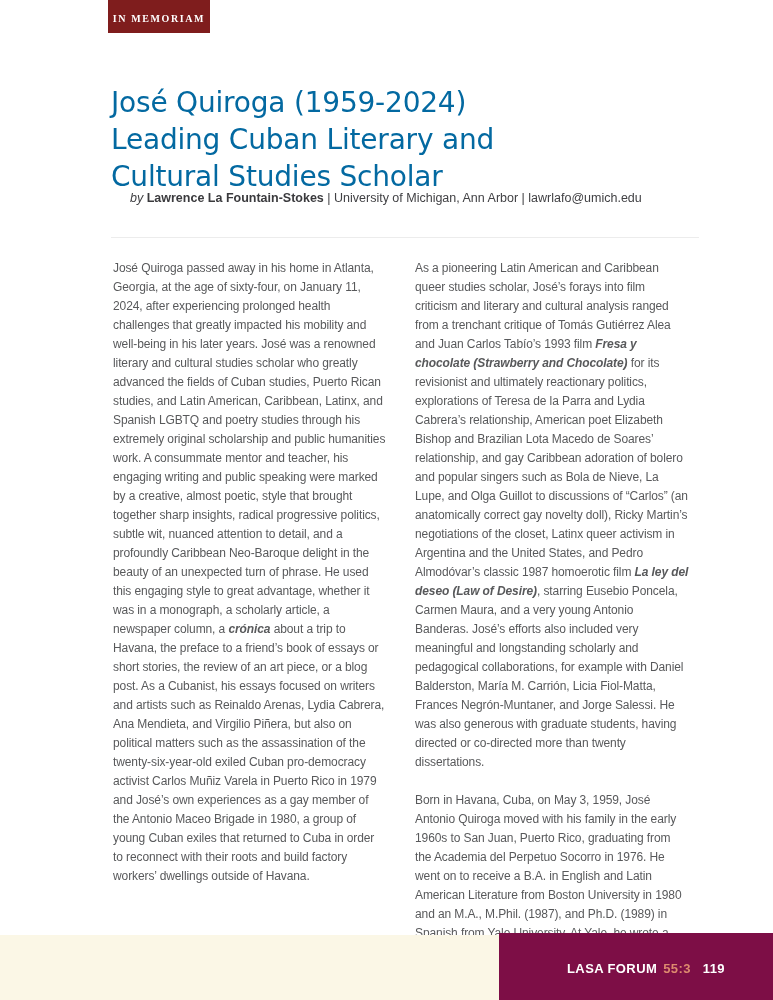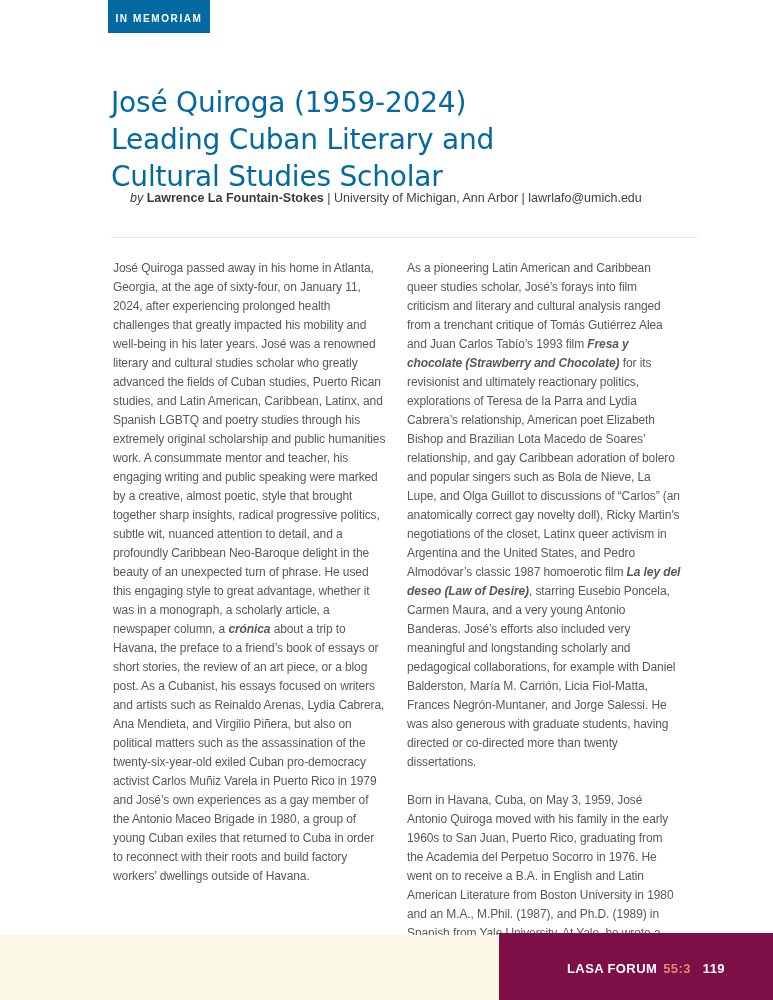--- a/index.html
+++ b/index.html
@@ -2,44 +2,44 @@
 <html><head>
 <meta charset="utf-8">
 <style>
   html,body { margin:0; padding:0; background:#ffffff; }
   .page {
     position:relative; width:773px; height:1000px; background:#ffffff;
     font-family:"Liberation Sans", sans-serif; overflow:hidden;
   }
   .badge {
     position:absolute; left:108px; top:0; width:102px; height:33px;
-    background:#0369a1; color:#ffffff;
+    background:#7f1d1d; color:#ffffff;
     font-size:10px; font-weight:bold; letter-spacing:1.6px;
     display:flex; align-items:center; justify-content:center;
-    padding-top:4px; box-sizing:border-box;
+    padding-top:4px; box-sizing:border-box;font-family:Liberation Serif, serif;
   }
   .title {
     position:absolute; left:111px; top:84px; margin:0;
     font-family:"DejaVu Sans", sans-serif;
     font-size:28px; line-height:37px; font-weight:400;
     color:#0369a1; letter-spacing:-0.2px;
   }
   .title-line { display:block; }
   .byline {
     position:absolute; left:130px; top:190px; margin:0;
     font-size:12.5px; color:#414144; line-height:17px;
   }
   .byline strong { color:#3a3a3d; }
   .divider {
     position:absolute; left:111px; top:237px; width:588px; height:1px;
     background:#ececec;
   }
   .columns {
     position:absolute; left:113px; top:259px; width:584px;
-    display:flex; gap:20px;
+    display:flex; gap:28px;
   }
   .col { width:274px; }
   .body-p {
     margin:0 0 19px 0;
     font-size:12px; line-height:19px; letter-spacing:-0.1px;
     color:#58595b; text-align:left;
   }
   .body-p em { font-style:italic;font-weight:bold; }
   .footer-cream {
     position:absolute; left:0; top:935px; width:499px; height:65px;

